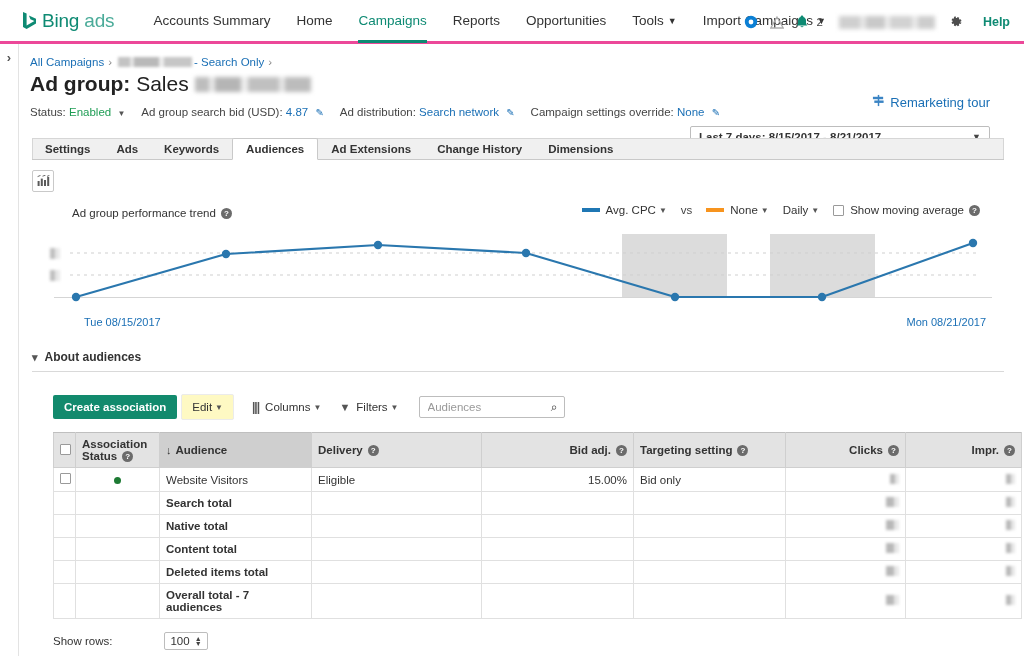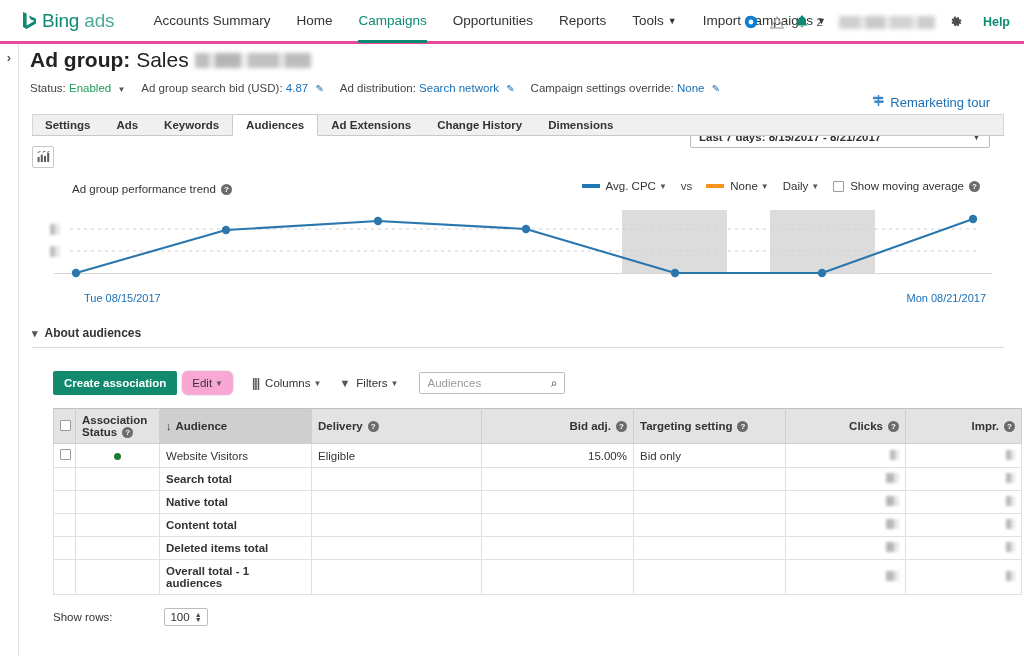--- a/index.html
+++ b/index.html
@@ -178,22 +178,22 @@
   }
   .chev { color:#555; font-size:11px; margin-right:7px; }
 
   
   .toolbar { margin:22px 0 0 33px; display:flex; align-items:center; }
   .btn-primary {
     background:#128a6d; color:#fff; font-size:11.5px; font-weight:bold;
     padding:6px 11px; border:none; border-radius:2px; cursor:pointer;
   }
   .btn-grey {
-    background:#f9a8d4; color:#333; font-size:11.5px;
-    padding:6px 10px; border:1px solid #ebebeb; border-radius:7px;
+    background:#fef9c3; color:#333; font-size:11.5px;
+    padding:6px 10px; border:1px solid #ebebeb; border-radius:2px;
     cursor:pointer; display:flex; align-items:center;
   }
   .tb-link {
     font-size:11.5px; color:#333; margin-left:18px;
     display:flex; align-items:center; cursor:pointer;
   }
   .cols-ic { color:#555; font-size:12px; margin-right:6px; letter-spacing:-1px; font-weight:bold; }
   .filt-ic { color:#555; font-size:11px; margin-right:6px; }
   .search-box {
     margin-left:20px; width:146px; height:22px; border:1px solid #bdbdbd;
@@ -261,22 +261,22 @@
     <span class="logo-text">
       <span class="logo-bing">Bing</span>
       <span class="logo-ads">ads</span>
     </span>
   </div>
 
   <div class="nav-items">
     <div class="nav-item"><span>Accounts Summary</span></div>
     <div class="nav-item"><span>Home</span></div>
     <div class="nav-item active"><span>Campaigns</span></div>
+    <div class="nav-item"><span>Reports</span></div>
     <div class="nav-item"><span>Opportunities</span></div>
-    <div class="nav-item"><span>Reports</span></div>
     <div class="nav-item"><span>Tools</span><span class="caret">▼</span></div>
     <div class="nav-item"><span>Import Campaigns</span><span class="caret">▼</span></div>
   </div>
 
   <div class="nav-right">
     <span class="ic">
       <svg width="14" height="14" viewBox="0 0 14 14">
           <circle cx="7" cy="7" r="6.2" fill="#0b7fd4"></circle>
           <circle cx="7" cy="7" r="2.4" fill="#fff"></circle>
         </svg>
@@ -303,20 +303,23 @@
     <span class="help">Help</span>
   </div>
 </div>
 
 <div class="rail">
   <div class="rail-toggle">›</div>
 </div>
 
 <div class="page">
 
+  <div class="crumbs">
+    <a>All Campaigns</a><span class="sep">›</span><span class="crumb-blur"></span><a>- Search Only</a><span class="sep">›</span>
+  </div>
 
   <div class="title-row">
     <div class="pg-title">
       <b>Ad group:</b>
       <span>Sales</span><span class="title-blur"></span>
     </div>
   </div>
 
   <div class="status-row">
     <span class="seg">
@@ -556,21 +559,21 @@
         <td></td>
         <td></td>
         <td></td>
         <td class="r"><span class="numblur w2"></span></td>
         <td class="r"><span class="numblur"></span></td>
       </tr>
 
       <tr>
         <td></td>
         <td></td>
-        <td class="l bold">Overall total - 1 audiences</td>
+        <td class="l bold">Overall total - 7 audiences</td>
         <td></td>
         <td></td>
         <td></td>
         <td class="r"><span class="numblur w2"></span></td>
         <td class="r"><span class="numblur"></span></td>
       </tr>
     </tbody>
   </table>
 
   <div class="showrows">

